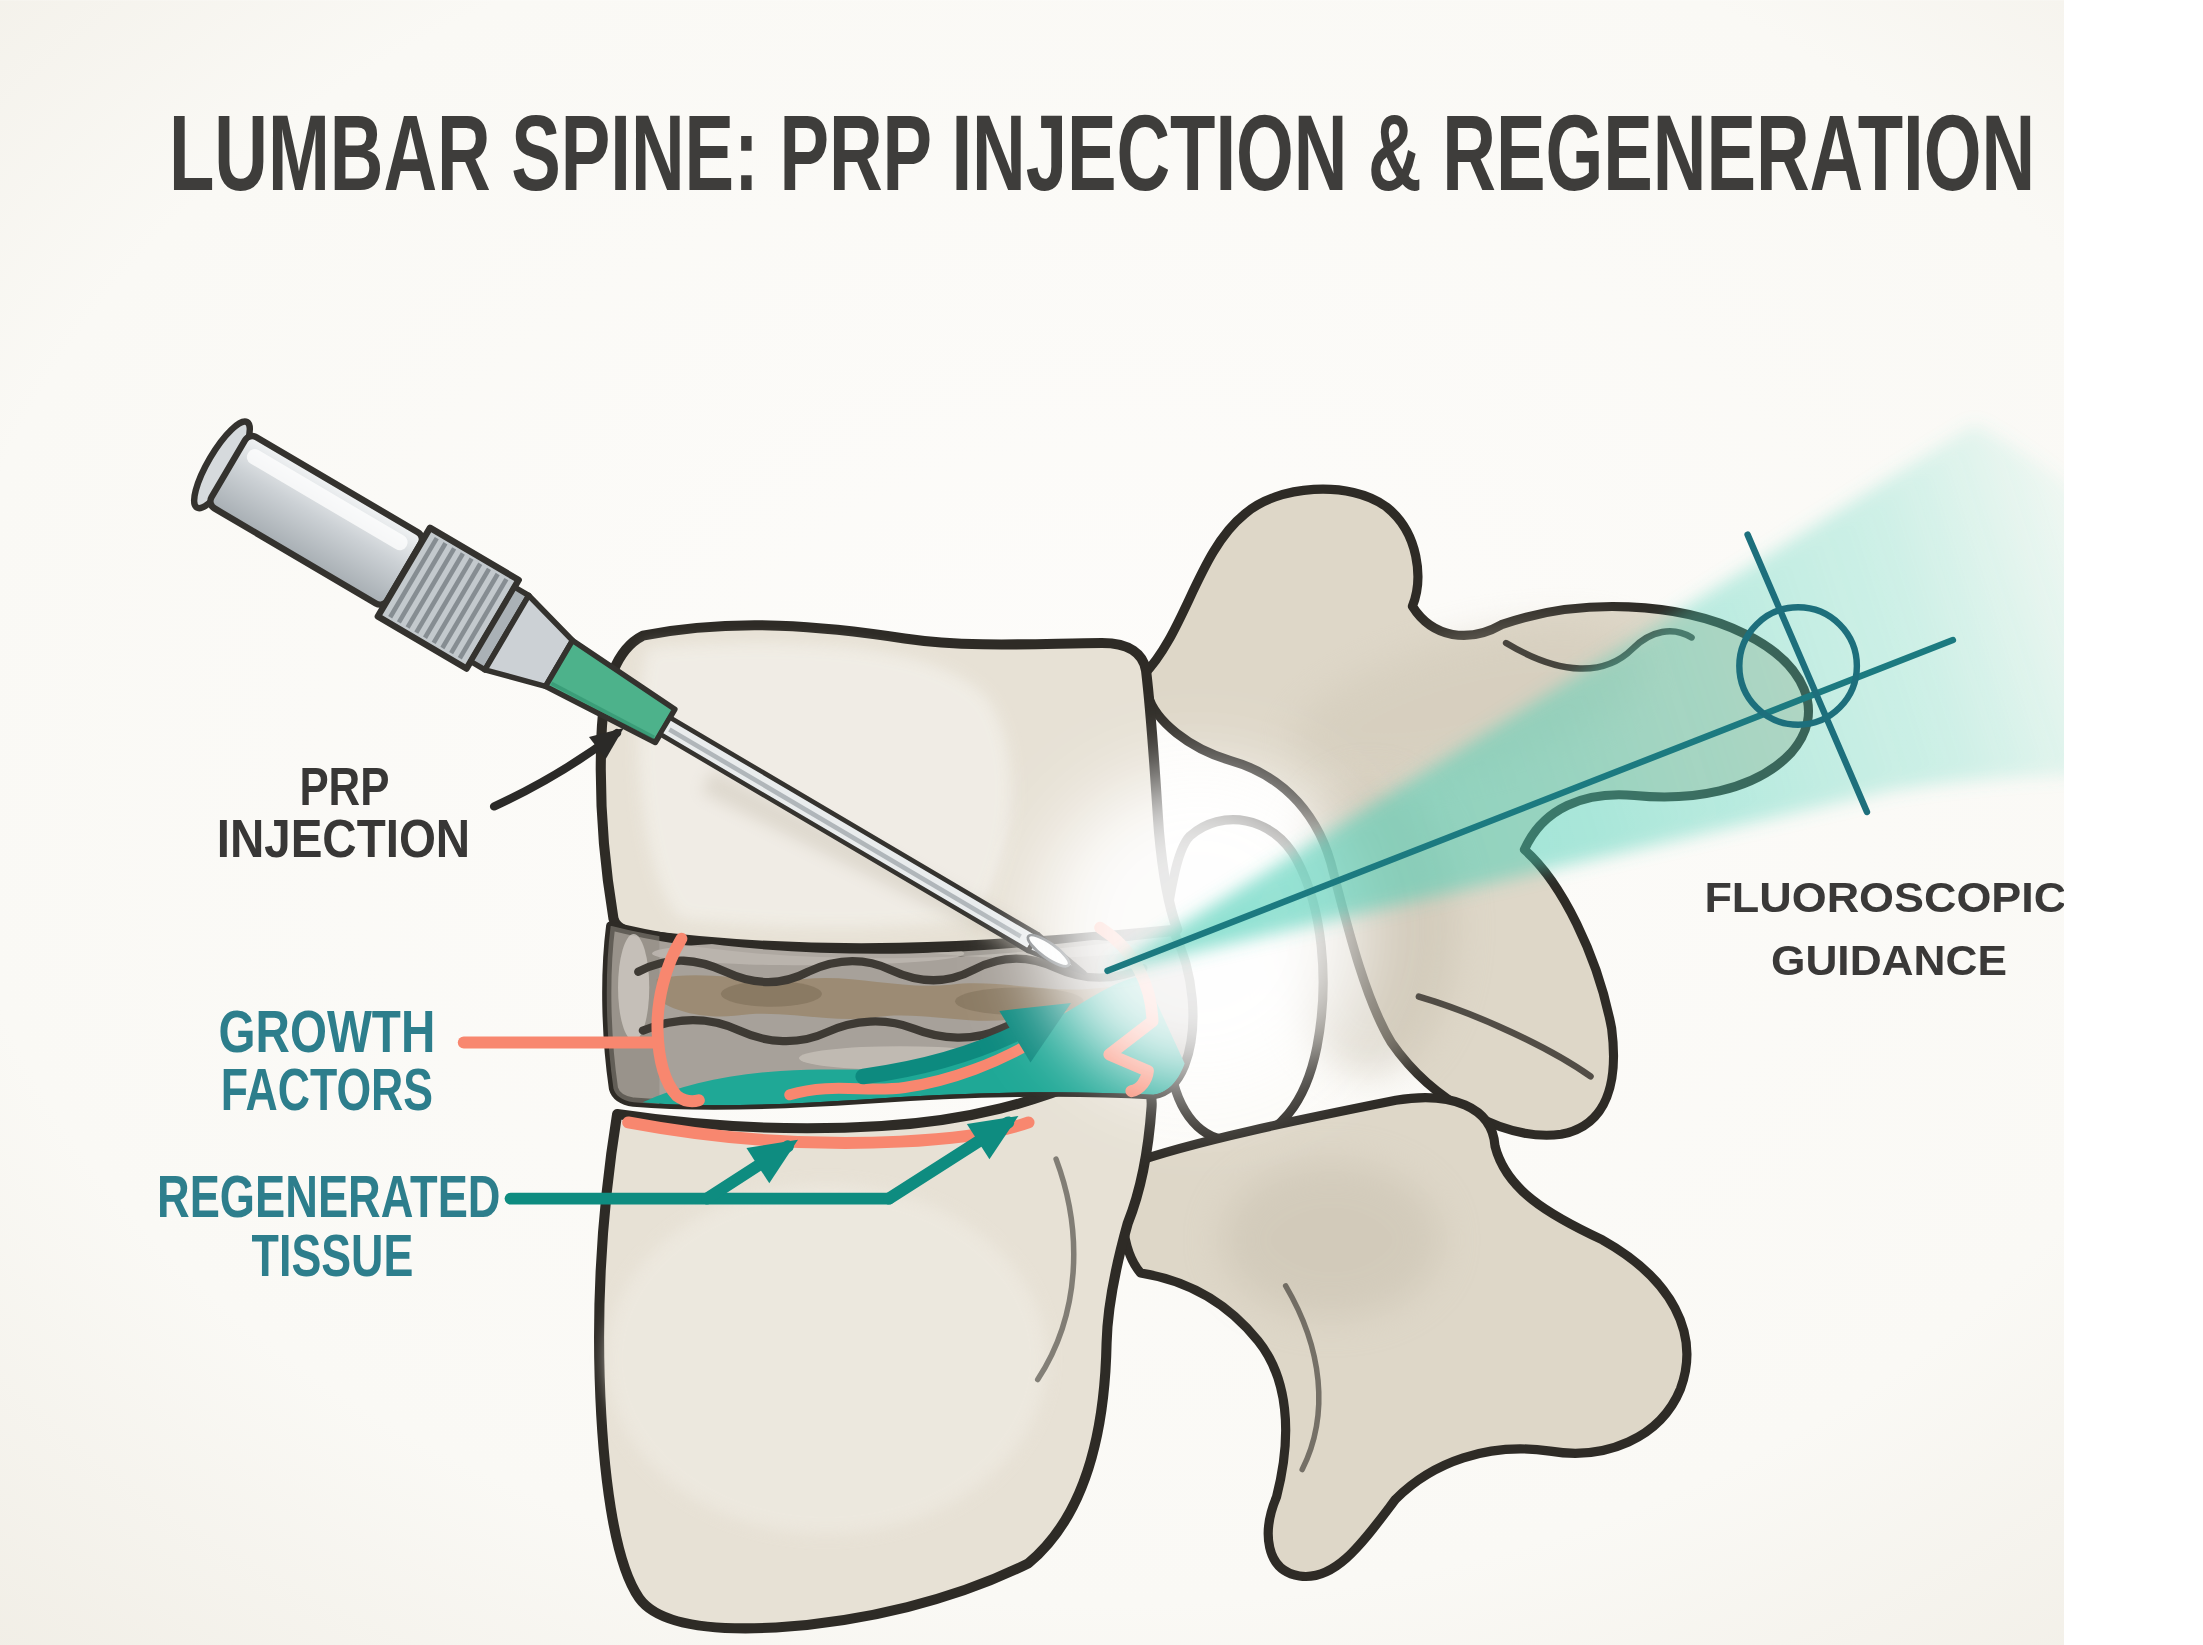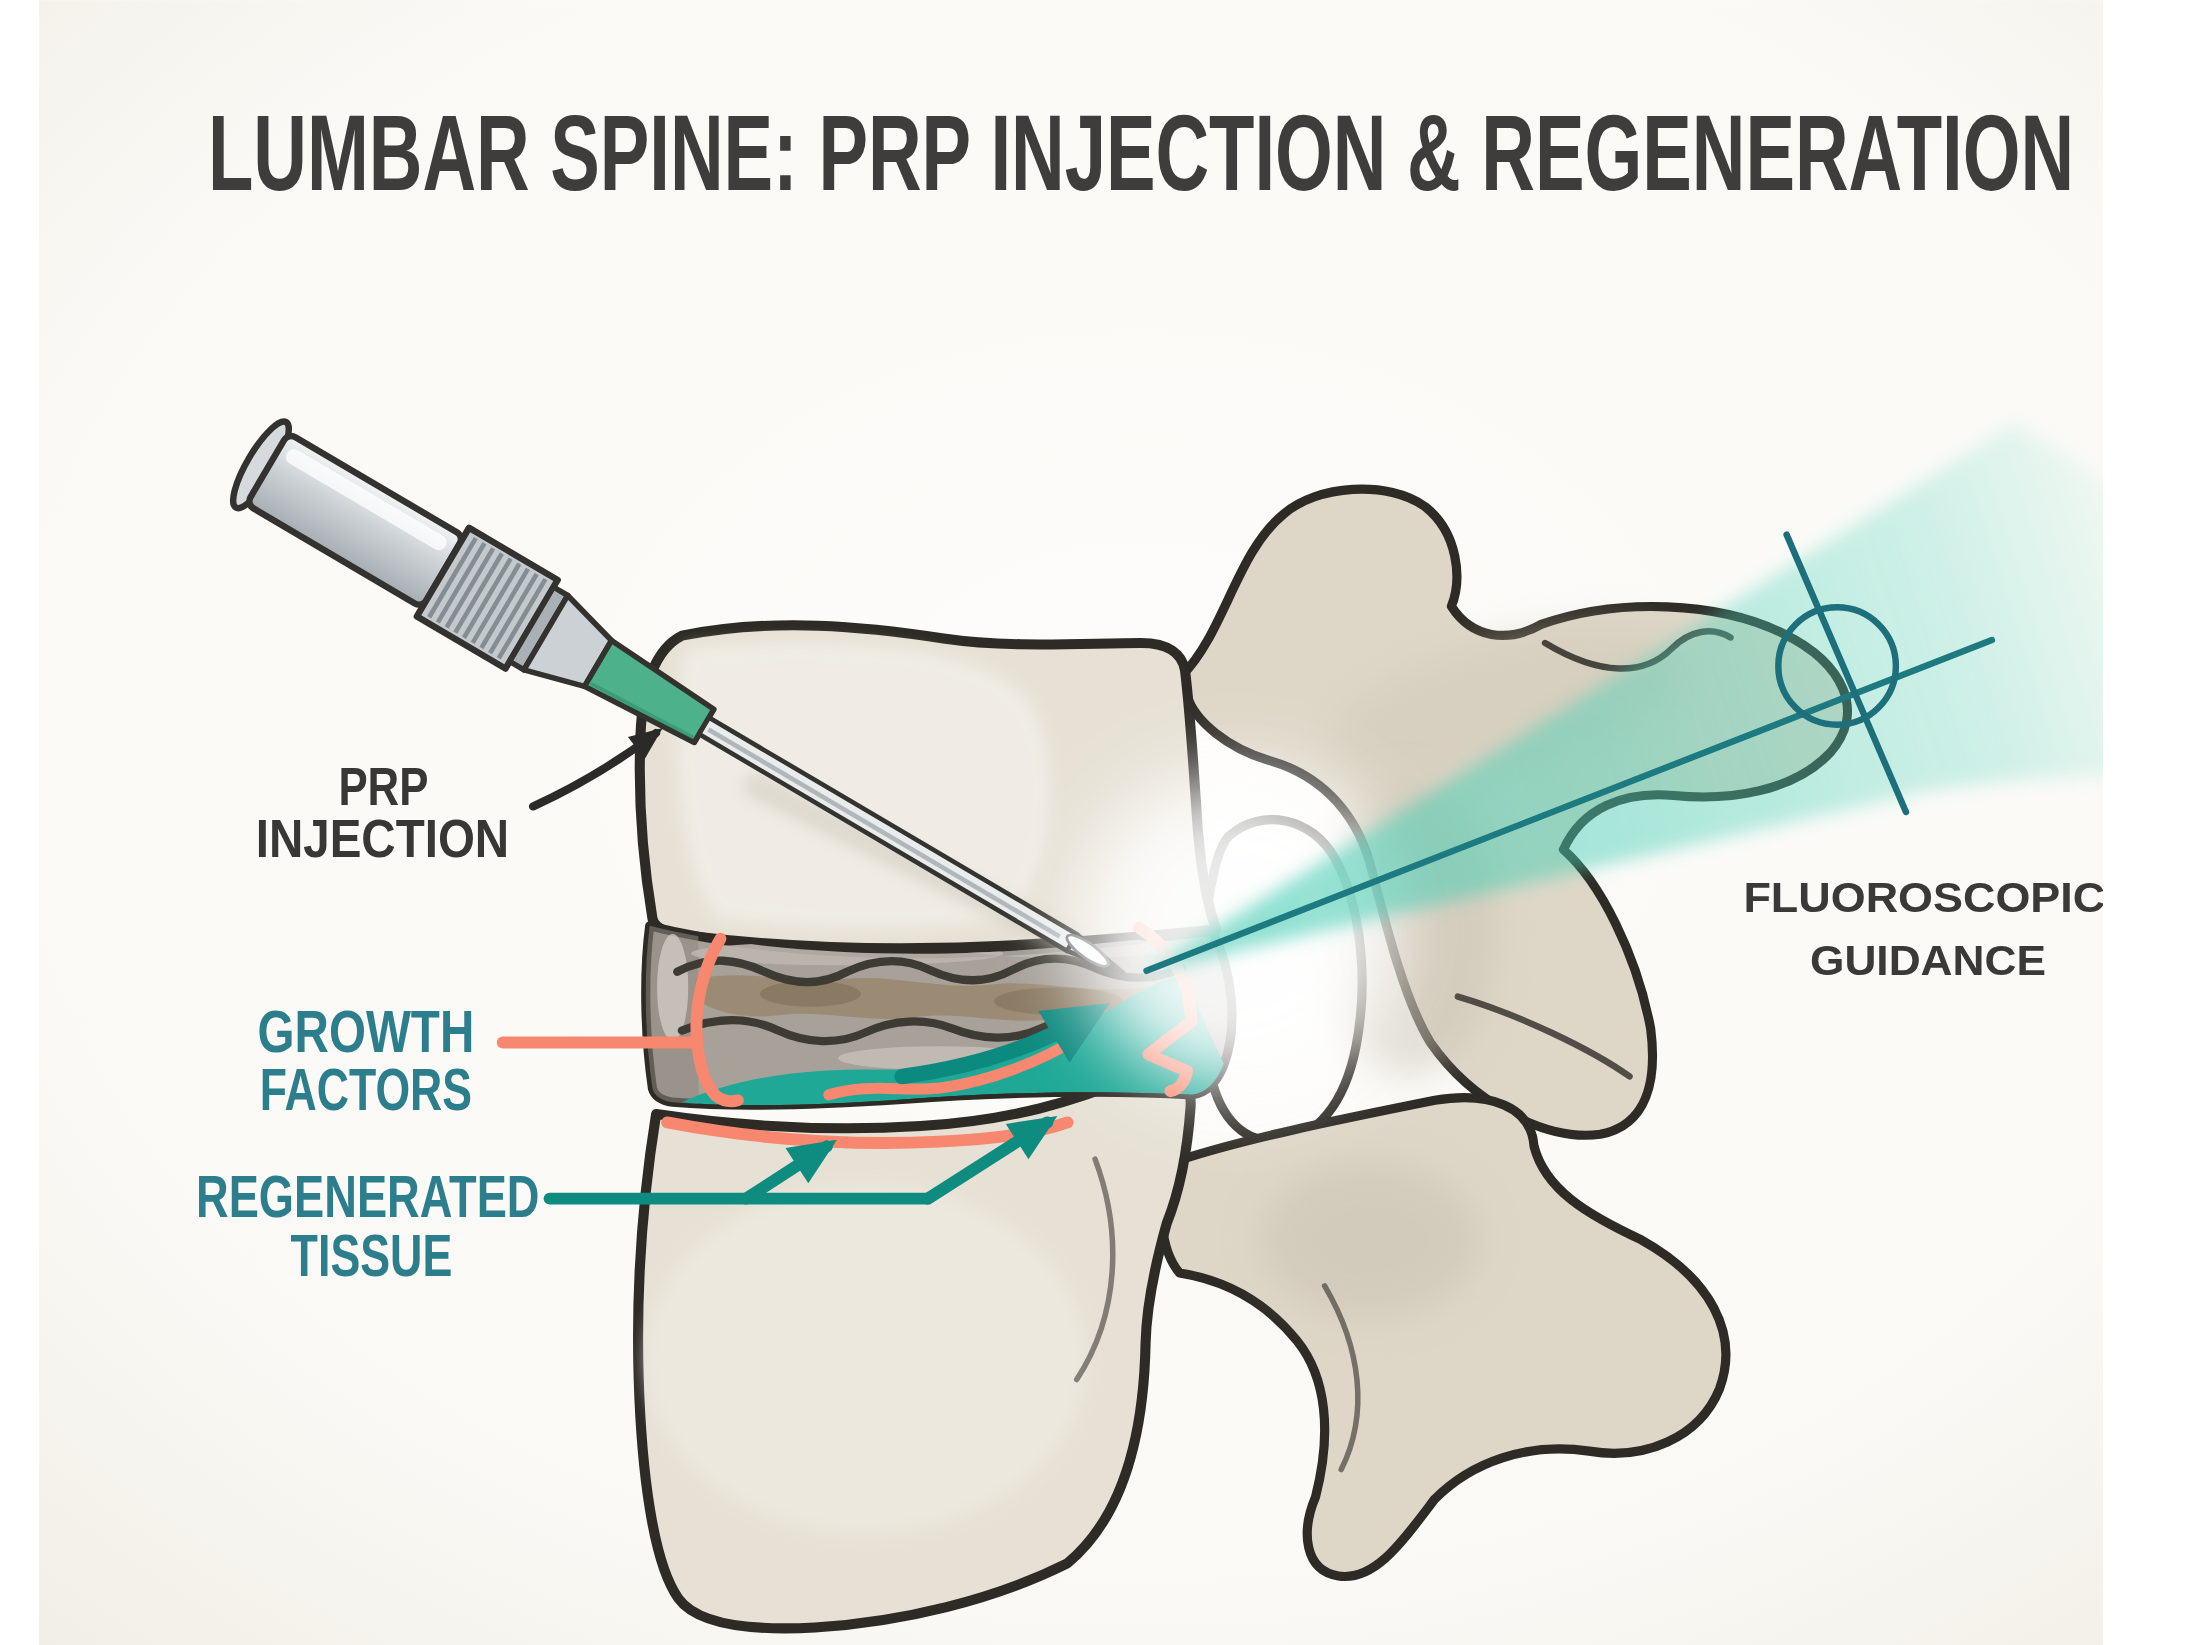--- a/index.html
+++ b/index.html
@@ -1,17 +1,17 @@
 <!DOCTYPE html>
 <html style="font-size:14.7px"><head>
 <meta charset="utf-8">
 <style>
   html,body{margin:0;padding:0;background:#ffffff;}
   .stage{position:relative;width:2064px;height:1646px;overflow:hidden;
-         font-family:"Liberation Sans", sans-serif;margin-left:39px;}
+         font-family:"Liberation Sans", sans-serif;}
   svg{position:absolute;inset:0;display:block;}
   text{font-family:"Liberation Sans", sans-serif;}
   .title-text{font-weight:600;}
   .label-text{font-weight:600;}
 </style>
 </head>
 <body>
 
 <div class="stage">
 <svg viewBox="0 0 2400 1792" width="2204" height="1646">

